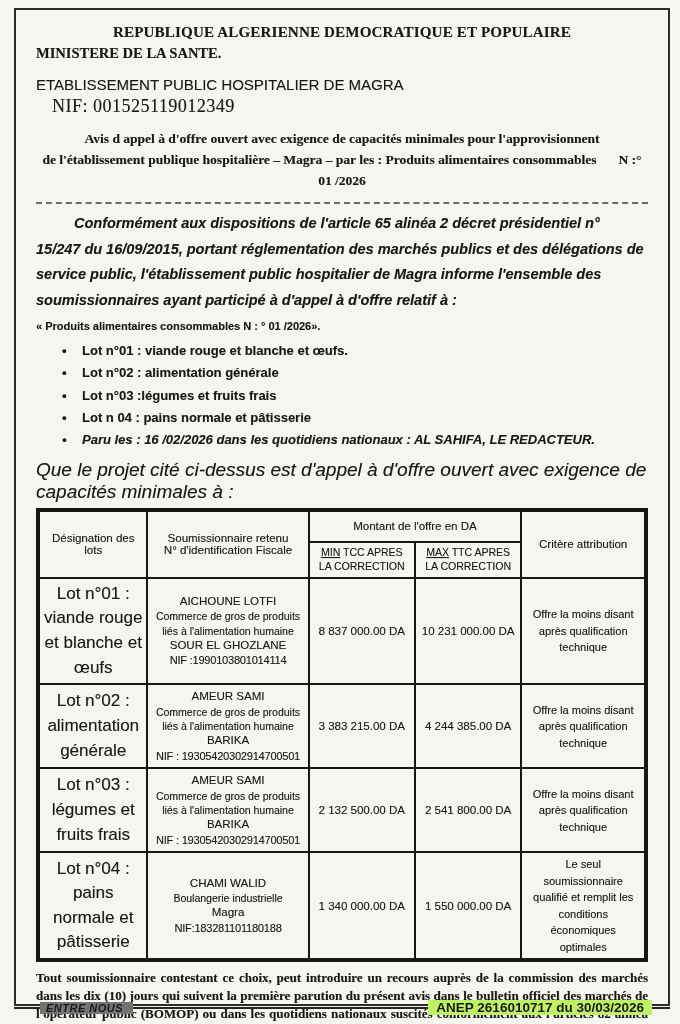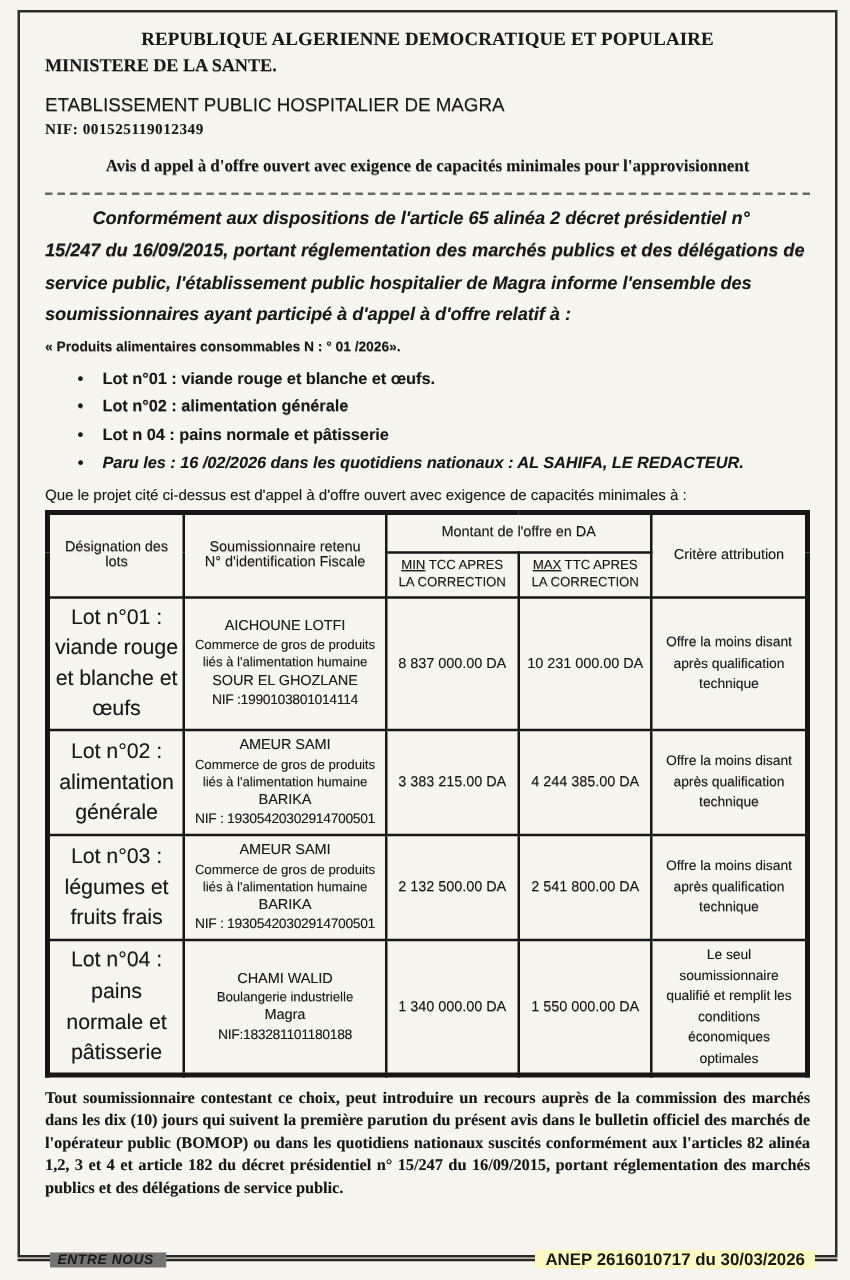--- a/index.html
+++ b/index.html
@@ -21,21 +21,21 @@
   }
   .content{
     position:absolute;inset:0;
     padding:14px 20px 0 20px;
     text-shadow:0.3px 0.3px 0 rgba(25,25,25,0.35);
   }
   
   .rep-line{ text-align:center;font-weight:bold;font-size:15px;letter-spacing:.2px; }
   .min-line{ text-align:left;font-weight:bold;font-size:14.5px;margin-top:4px; }
   .estab{ font-family:"Liberation Sans",sans-serif;font-weight:normal;font-size:15px;margin-top:14px; }
-  .nif-top{ font-weight:bold;font-size:12px;margin-top:3px;letter-spacing:.5px; }
+  .nif-top{ font-weight:normal;font-size:18px;margin-top:3px;letter-spacing:.5px;margin-left:16px; }
   .avis{ text-align:center;font-weight:bold;font-size:13.5px;margin-top:12px;line-height:1.55; }
   .avis .num{ margin-left:22px; }
   hr.dashed{
     border:none;border-top:2px dashed #6d6b64;margin:10px 0 0 0;
   }
   
   .intro{
     font-family:"Liberation Sans",sans-serif;
     font-style:italic;font-weight:bold;
     font-size:14.5px;line-height:1.78;
@@ -48,21 +48,21 @@
   
   ul.lots{ list-style:none;margin:8px 0 0 0;padding:0 0 0 46px; }
   ul.lots li{
     font-family:"Liberation Sans",sans-serif;
     font-weight:bold;font-size:13px;line-height:1.72;
   }
   ul.lots li .blt{ display:inline-block;width:20px;margin-left:-20px; }
   ul.lots li.pub{ font-style:italic; }
   .table-intro{
     font-family:"Liberation Sans",sans-serif;
-    font-size:12px;font-weight:normal;
+    font-style:italic;font-size:19px;font-weight:normal;
     margin-top:7px;
   }
   
   table.award{
     width:100%;border-collapse:collapse;margin-top:5px;
     border:4px solid #171715;
     font-family:"Liberation Sans",sans-serif;
     table-layout:fixed;
   }
   table.award th, table.award td{
@@ -97,47 +97,51 @@
   .footer .seg{ border-top:2.5px solid #242420; }
   .footer .seg.short{ width:26px; }
   .footer .seg.grow{ flex:1; }
   .footer .seg.tail{ width:18px; }
   .footer .f-left{
     font-style:italic;font-weight:bold;font-size:11px;
     background:#737373;padding:0 10px 0 6px;letter-spacing:.5px;
   }
   .footer .f-right{
     font-weight:bold;font-size:13.5px;
-    background:#fef9c3;padding:0 8px;
+    background:#bef264;padding:0 8px;
   }
 </style>
 </head>
 <body>
 
 <div class="page">
   <div class="frame">
     <div class="content">
 
       <div class="rep-line">REPUBLIQUE ALGERIENNE DEMOCRATIQUE ET POPULAIRE</div>
       <div class="min-line">MINISTERE DE LA SANTE.</div>
       <div class="estab">ETABLISSEMENT PUBLIC HOSPITALIER DE MAGRA</div>
       <div class="nif-top">NIF: 001525119012349</div>
 
       <div class="avis">
         <div>Avis d appel à d'offre ouvert avec exigence de capacités minimales pour l'approvisionnent</div>
+        <div>
+          <span>de l'établissement publique hospitalière – Magra – par les : Produits alimentaires consommables</span><span class="num">N :° 01 /2026</span>
+        </div>
       </div>
 
       <hr class="dashed">
 
       <div class="intro">Conformément aux dispositions de l'article 65 alinéa 2 décret présidentiel n° 15/247 du 16/09/2015, portant réglementation des marchés publics et des délégations de service public, l'établissement public hospitalier de Magra informe l'ensemble des soumissionnaires ayant participé à d'appel à d'offre relatif à :</div>
       <div class="subject">« Produits alimentaires consommables N : ° 01 /2026».</div>
 
       <ul class="lots">
         <li><span class="blt">•</span><span>Lot n°01 : viande rouge et blanche et œufs.</span></li>
         <li><span class="blt">•</span><span>Lot n°02 : alimentation générale</span></li>
+        <li><span class="blt">•</span><span>Lot n°03 :légumes et fruits frais</span></li>
         <li><span class="blt">•</span><span>Lot n 04 : pains  normale et pâtisserie</span></li>
         <li class="pub"><span class="blt">•</span><span>Paru les : </span><span>16 /02/2026</span><span> dans les quotidiens nationaux : </span><span>AL SAHIFA, LE REDACTEUR.</span></li>
       </ul>
 
       <div class="table-intro">Que le projet cité ci-dessus est d'appel à d'offre ouvert avec exigence de capacités minimales à :</div>
 
       <table class="award">
         <colgroup>
           <col style="width:18%">
             <col style="width:26.5%">

